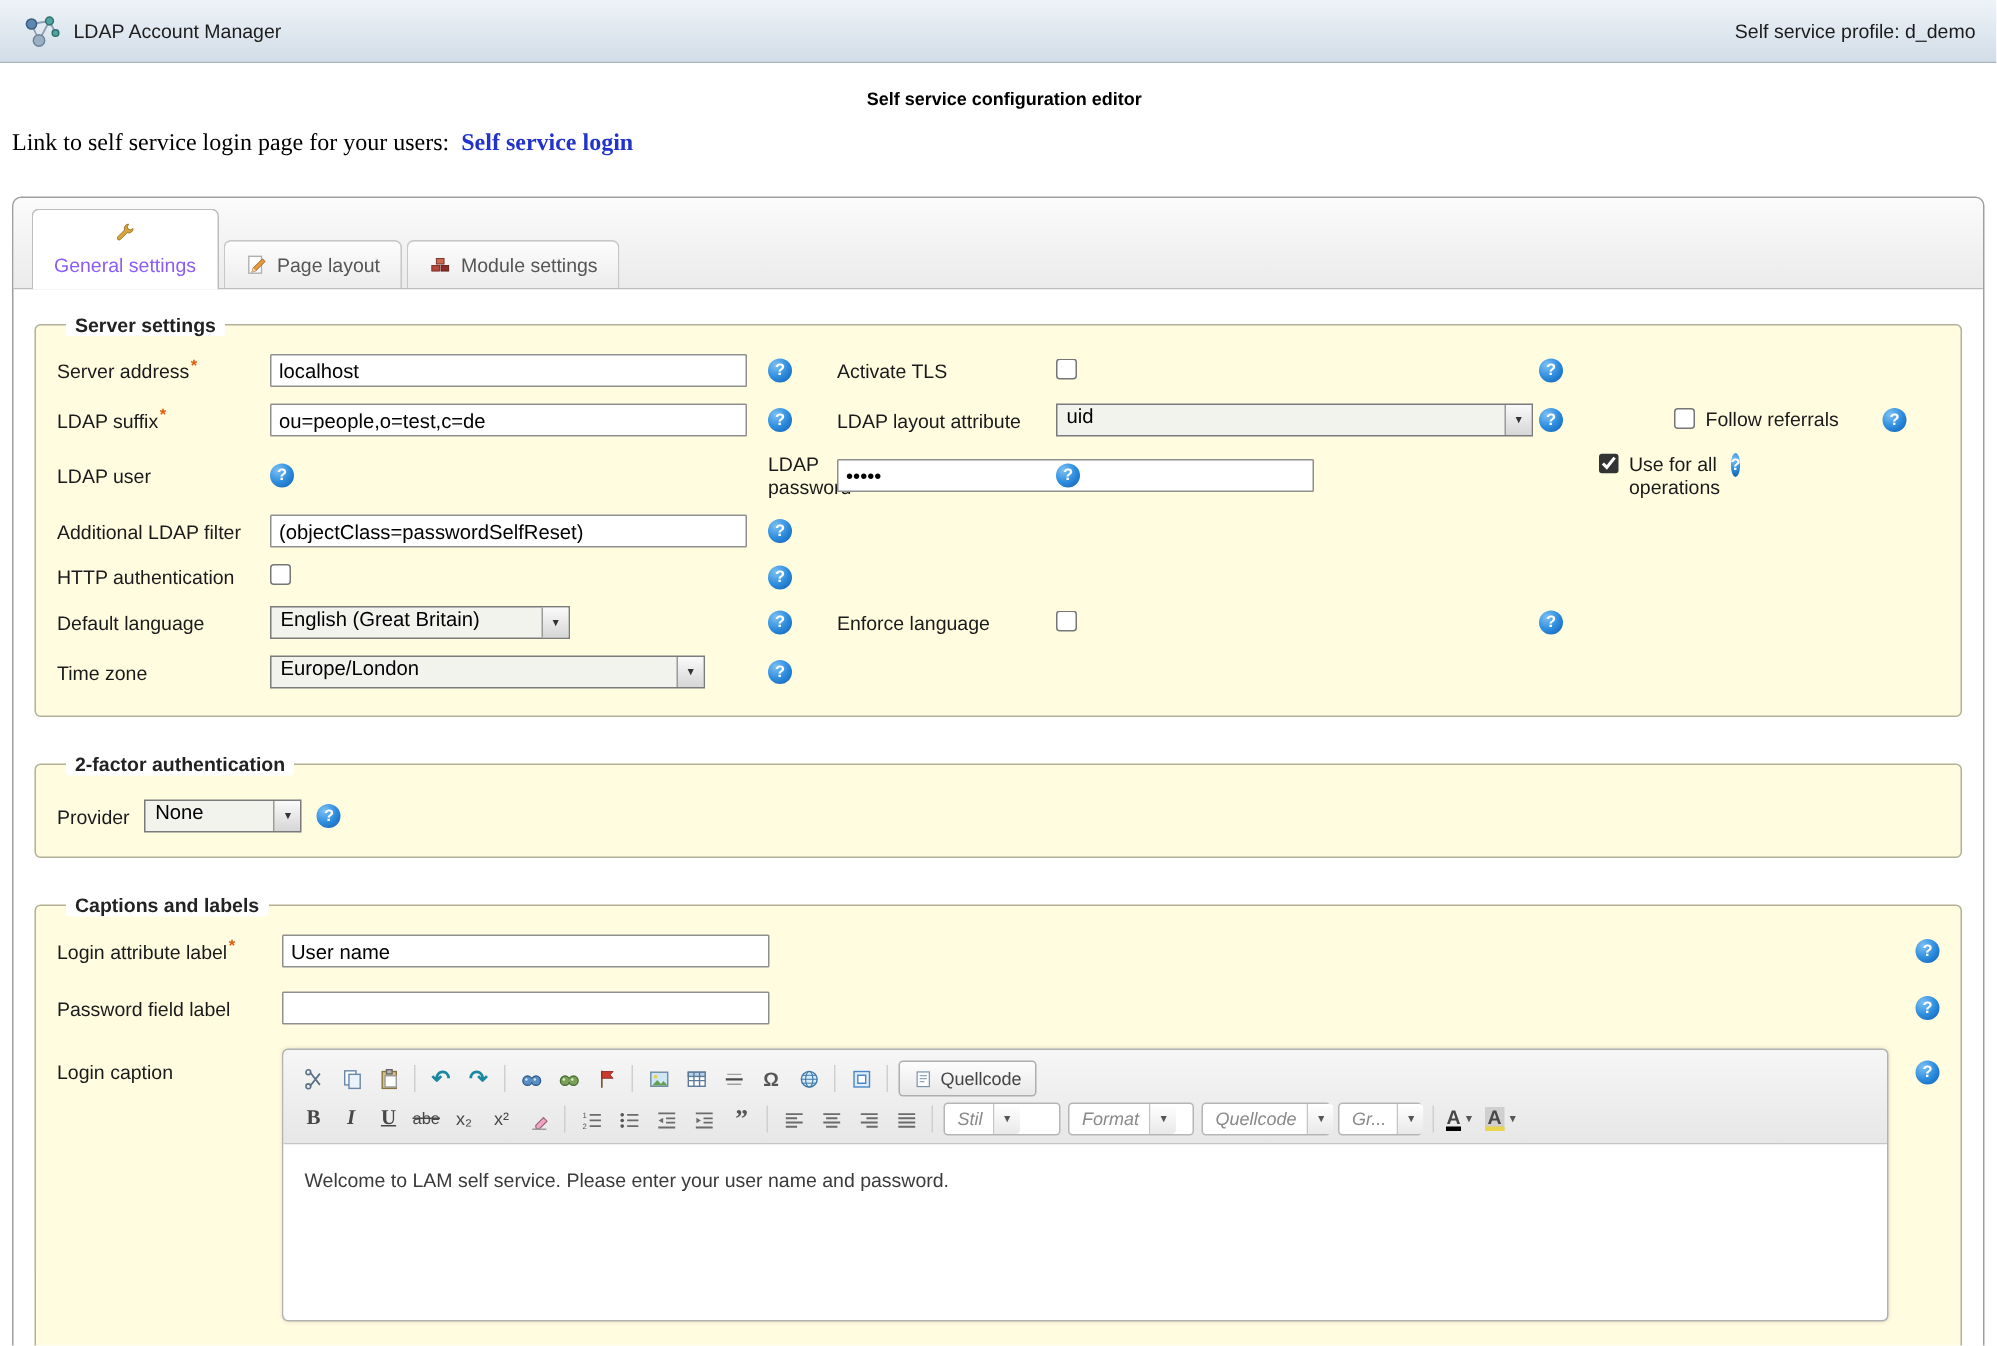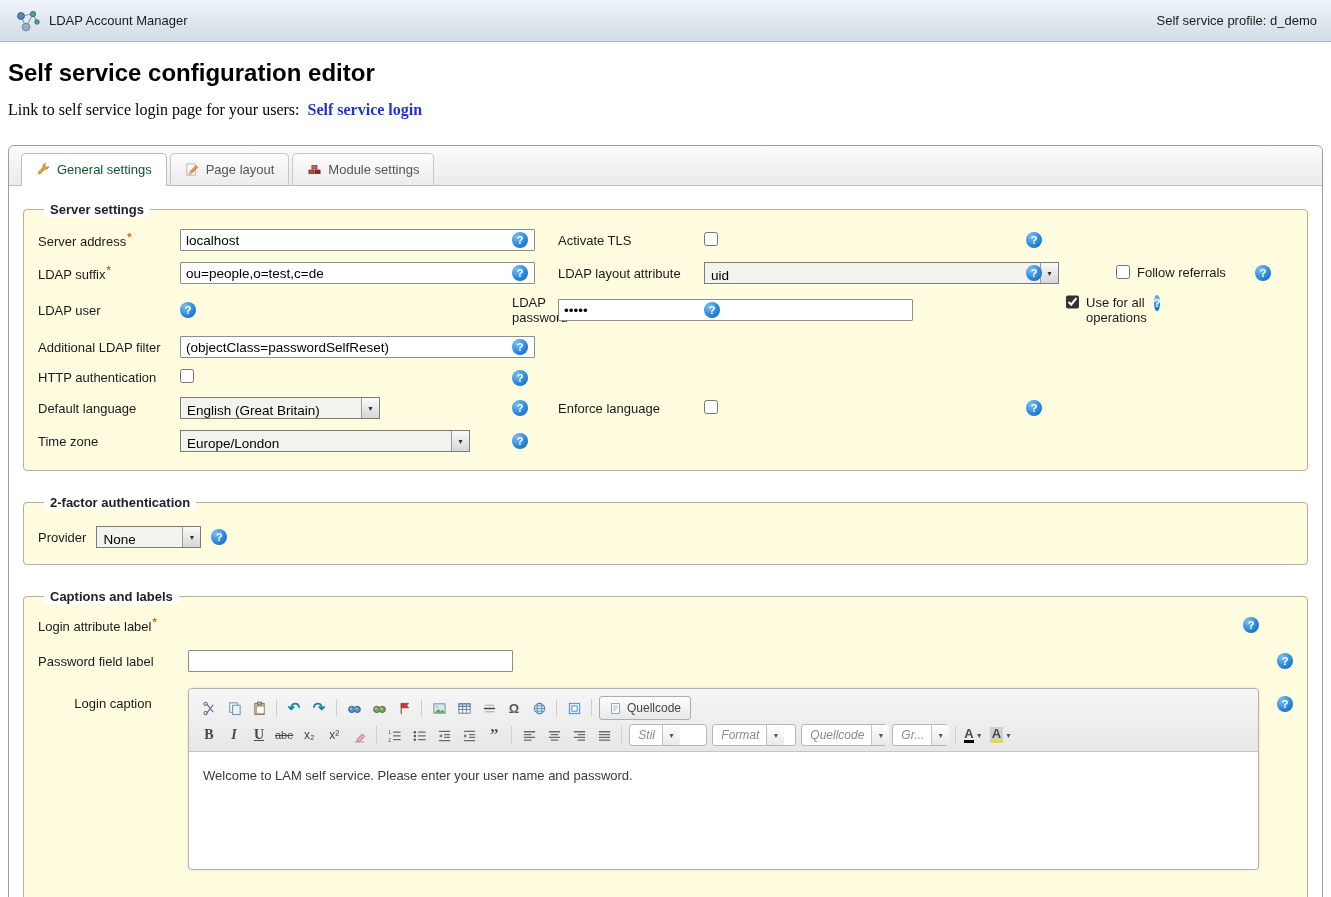--- a/index.html
+++ b/index.html
@@ -13,21 +13,21 @@
   .header {
     height:42px; display:flex; align-items:center; gap:9px;
     padding:0 14px;
     background:linear-gradient(#eef3f8,#d2dde7);
     border-bottom:1px solid #a9b7c4;
   }
   .header .app-title { font-size:13px; color:#1c1c1c; }
   .header .spacer { flex:1; }
   .header .profile { font-size:13px; color:#1c1c1c; }
   
-  h1.page-title { margin:17px 0 4px 8px; font-size:24px; font-weight:bold; color:#000; }
+  h1.page-title { margin:17px 0 4px 8px; font-size:12px; font-weight:bold; color:#000;text-align:center; }
   .login-line {
     margin:14px 0 26px 8px;
     font-family:"Liberation Serif", serif; font-size:16px; color:#000;
   }
   .login-line a {
     font-weight:bold; color:#2233cc; text-decoration:none; margin-left:4px;
   }
   
   .panel {
     margin:0 8px; border:1px solid #9e9e9e; border-radius:6px;
@@ -41,73 +41,73 @@
   }
   .tab {
     display:flex; align-items:center; gap:6px;
     padding:8px 14px; font-size:13px; color:#555;
     border:1px solid #c7c7c7; border-bottom:none;
     border-radius:5px 5px 0 0;
     background:linear-gradient(#fdfdfd,#ececec);
     cursor:default; white-space:nowrap;
   }
   .tab.active {
-    background:#fff; color:#14532d;
-    margin-bottom:-1px; padding-bottom:9px; border-color:#bdbdbd;
+    background:#fff; color:#8b5cf6;
+    margin-bottom:-1px; padding-bottom:9px; border-color:#bdbdbd;flex-direction:column;
   }
   .content { padding:16px 14px 20px; }
   
   fieldset {
     border:1px solid #b3b09a; border-radius:4px;
     background:#fffce0; margin:0 0 24px; padding:12px 14px 16px;
   }
   legend { padding:0 6px; margin-left:6px; font-size:13px; color:#222; background:#fff; border-radius:2px;font-weight:bold; }
   .row {
     display:grid;
     grid-template-columns:142px 332px 46px 146px 322px 50px 1fr;
     align-items:center; margin-bottom:11px;
   }
   .row:last-child { margin-bottom:2px; }
   .lbl { color:#1a1a1a; }
   .req { color:#e05c0c; font-weight:bold; vertical-align:super; font-size:11px; margin-left:1px; }
   input.txt {
     height:22px; border:1px solid #8f8f8f; border-radius:1px;
     padding:1px 5px; font-family:"Liberation Sans", sans-serif; font-size:13.5px; background:#fff;
   }
-  .w318 { width:355px; } .w325 { width:325px; }
+  .w318 { width:318px; } .w325 { width:325px; }
   .w290 { width:290px; } .w200 { width:200px; } .w105 { width:105px; }
   input.cb {
     width:14px; height:14px; margin:0; accent-color:#333;
   }
   .help {
     display:inline-block; width:16px; height:16px; line-height:16px;
     border-radius:50%; text-align:center;
     background:radial-gradient(circle at 32% 28%, #7cc0f4 0%, #2f8ede 50%, #0e5cb0 100%);
     color:#fff; font-size:11px; font-weight:bold; cursor:pointer;
   }
   .sel {
-    display:inline-flex; align-items:flex-end; height:22px;
+    display:inline-flex; align-items:flex-start; height:22px;
     border:1px solid #7b7b7b; background:#f3f3ee; overflow:hidden;
   }
   .sel-txt { flex:1; padding:0 6px; font-size:13.5px; white-space:nowrap; overflow:hidden; }
   .sel-arrow {
     width:18px; align-self:stretch; display:flex; align-items:center; justify-content:center;
     border-left:1px solid #9a9a9a; background:linear-gradient(#fafafa,#d6d6d6);
     font-size:7px; color:#333;
   }
   .extra { display:flex; align-items:flex-start; gap:7px; margin-left:40px; padding-right:22px; }
   .extra .help { margin-left:auto; }
   .inline-row { display:flex; align-items:center; gap:10px; margin-top:4px; }
   
   .cap-row {
     display:grid; grid-template-columns:150px 1fr 34px;
     align-items:center; margin-bottom:16px;
   }
   .cap-row.top { align-items:start; }
-  .cap-row.top .lbl { padding-top:8px;text-align:center; }
+  .cap-row.top .lbl { padding-top:8px; }
   .cap-row .help { justify-self:end; }
   .cap-row.top .help { margin-top:8px; }
   
   .cke {
     border:1px solid #b2b2b2; border-radius:4px; background:#f4f4f4;
     box-shadow:0 0 3px rgba(0,0,0,.12);
   }
   .cke-top {
     padding:5px 8px 3px; border-radius:4px 4px 0 0;
     background:linear-gradient(#f6f6f6,#e7e7e7);
@@ -304,20 +304,21 @@
         </span>
         <span class="help">?</span>
       </div>
     </fieldset>
 
     <fieldset>
       <legend>Captions and labels</legend>
 
       <div class="cap-row">
         <span class="lbl"><span>Login attribute label</span><span class="req">*</span></span>
+        <span><input class="txt w325" type="text" value="User name" style=""></span>
         <span class="help">?</span>
       </div>
 
       <div class="cap-row">
         <span class="lbl">Password field label</span>
         <span><input class="txt w325" type="text" value="" style=""></span>
         <span class="help">?</span>
       </div>
 
       <div class="cap-row top">

